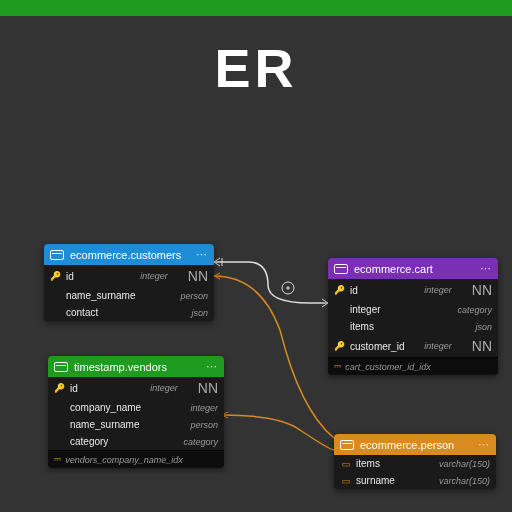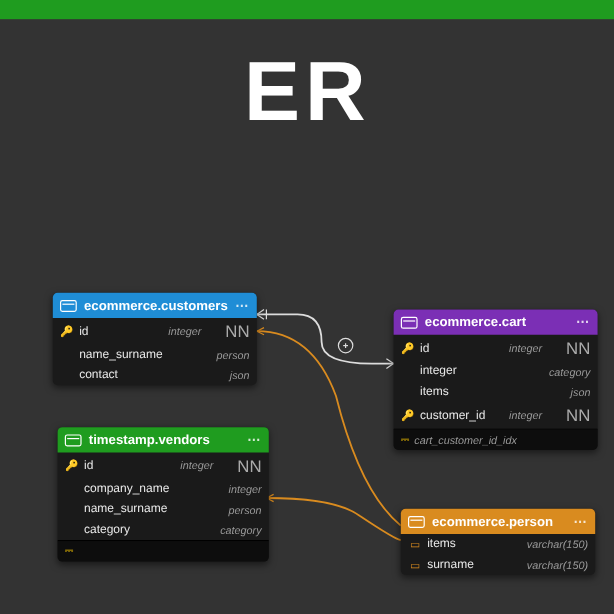--- a/index.html
+++ b/index.html
@@ -1,21 +1,21 @@
 <!DOCTYPE html>
 <html><head>
 <meta charset="utf-8">
 <style>
 *{margin:0;padding:0;box-sizing:border-box}
 body{width:512px;height:512px;background:#333;font-family:Arial,Helvetica,sans-serif;position:relative;overflow:hidden}
 .topbar{height:16px;background:#1f9c1f;width:100%}
-.title{text-align:center;color:#fff;font-weight:900;font-size:70px;line-height:1.05;letter-spacing:4px;margin-top:24px;font-family:"Arial Black",Arial,sans-serif}
+.title{text-align:center;color:#fff;font-weight:900;font-size:54px;line-height:1.05;letter-spacing:4px;margin-top:24px;font-family:"Arial Black",Arial,sans-serif}
 .canvas{position:absolute;top:0;left:0;width:512px;height:512px}
 .table{position:absolute;background:#1a1a1a;border-radius:4px;font-size:10px;color:#ccc;box-shadow:0 2px 6px rgba(0,0,0,.5);width:170px}
-.thead{display:flex;align-items:center;padding:4px 6px;color:#fff;font-weight:700;font-size:11px;border-radius:4px 4px 0 0}
+.thead{display:flex;align-items:center;padding:4px 6px;color:#fff;font-weight:400;font-size:11px;border-radius:4px 4px 0 0}
 .thead .ticon{width:14px;height:10px;border:1px solid #fff;border-radius:2px;margin-right:6px;position:relative}
 .thead .ticon::before{content:"";position:absolute;top:2px;left:1px;right:1px;height:1px;background:#fff}
 .thead .dots{margin-left:auto;letter-spacing:1px;opacity:.8}
 .row{display:flex;align-items:center;padding:3px 6px;gap:4px}
 .row .key{width:12px;font-size:9px;text-align:center}
 .row .pk{color:#e6b800}
 .row .fk{color:#c4443a}
 .row .col{color:#e8e8e8}
 .row .type{margin-left:auto;font-style:italic;color:#999;font-size:9px}
 .row .nn{color:#aaa;font-size:14px;margin-left:16px}
@@ -130,24 +130,25 @@
         <span class="col">name_surname</span>
         <span class="type">person</span>
       </div>
     <div class="row">
         <span class="key"></span>
         <span class="col">category</span>
         <span class="type">category</span>
       </div>
     <div class="idx">
         <span class="iicon">⎓</span>
+        <span>vendors_company_name_idx</span>
       </div>
   </div>
 
-  <div class="table" style="left:334px;top:424px;width:162px">
+  <div class="table" style="left:334px;top:434px;width:162px">
     <div class="thead h-orange">
       <span class="ticon"></span>
       <span>ecommerce.person</span>
       <span class="dots">⋯</span>
     </div>
     <div class="row">
         <span class="key" style="color:#d98b1f">▭</span>
         <span class="col">items</span>
         <span class="type">varchar(150)</span>
       </div>

